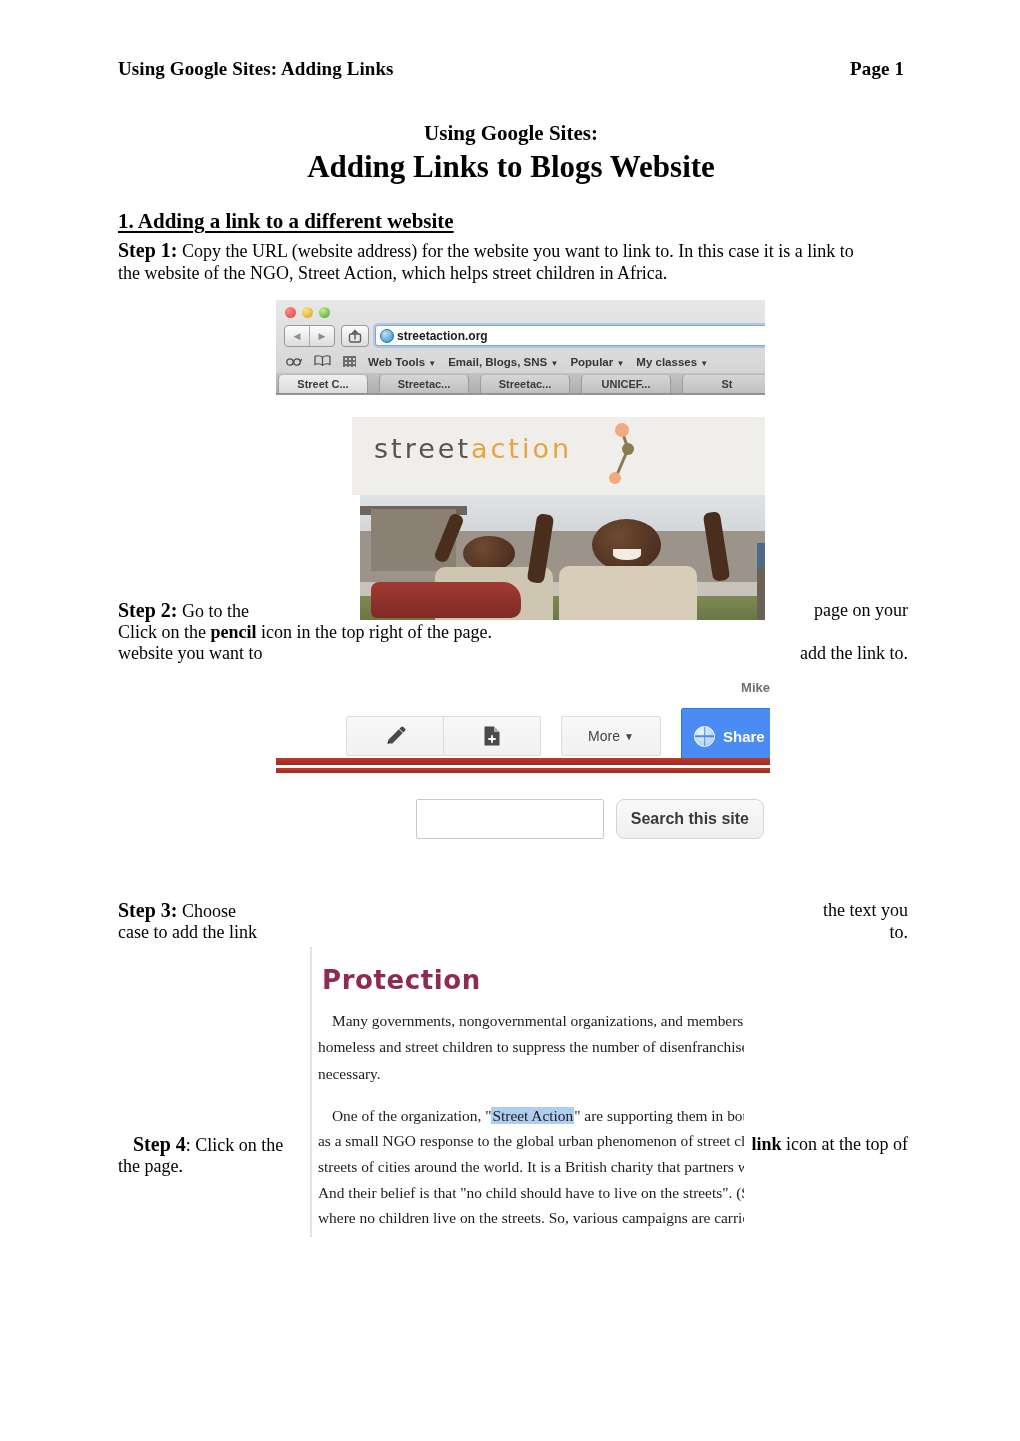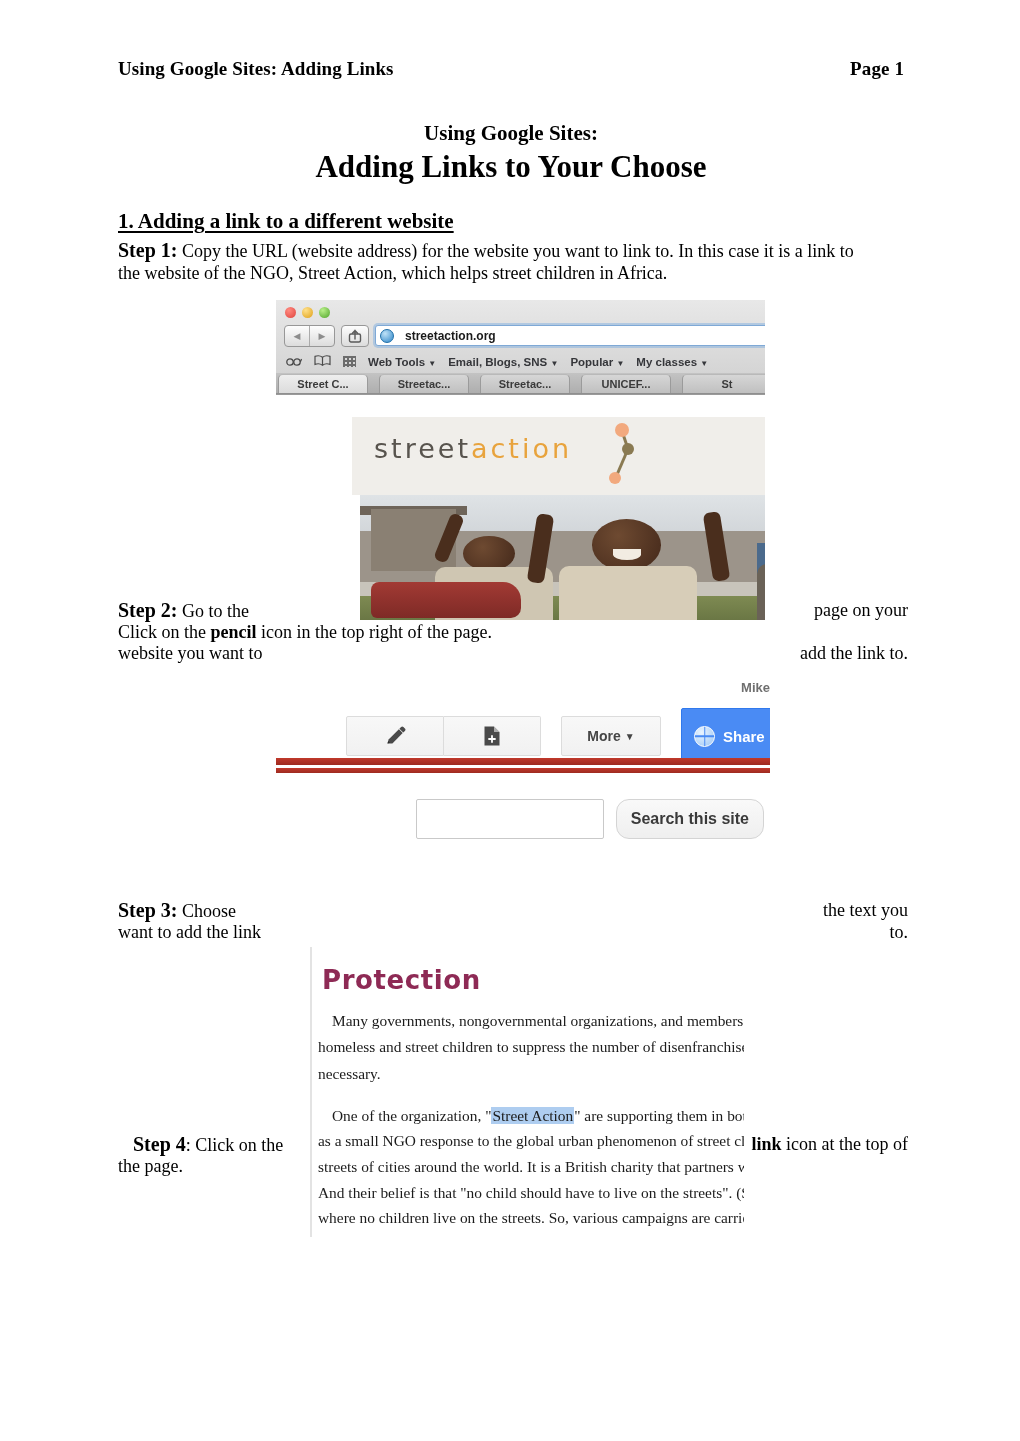--- a/index.html
+++ b/index.html
@@ -137,21 +137,21 @@
   }
   .urlbar {
     flex: 1;
     height: 19px;
     background: #fff;
     border: 1px solid #7fa9d6;
     border-radius: 3px;
     box-shadow: 0 0 0 2px rgba(120,170,225,.45);
     display: flex; align-items: center;
     padding-left: 4px;
-    gap: 11px;
+    gap: 3px;
     min-width: 0;
   }
   .globe-ico {
     width: 12px; height: 12px; border-radius: 50%;
     background: radial-gradient(circle at 35% 30%, #bfe2f7, #2f86c8);
     border: 1px solid #1e6ea8;
     flex: none;
   }
   .url-text {
     font-family: "Liberation Sans", sans-serif;
@@ -325,21 +325,21 @@
     background: linear-gradient(#f8f8f8, #f1f1f1);
     border: 1px solid #dcdcdc;
     display: flex; align-items: center; justify-content: center;
     color: #444;
   }
   .gs-pair .gs-btn:first-child { border-radius: 2px 0 0 2px; }
   .gs-pair .gs-btn:last-child { border-radius: 0 2px 2px 0; border-left: none; }
   .gs-btn.solo { border-radius: 2px; min-width: 98px; }
   .gs-more {
     font-family: "Liberation Sans", sans-serif;
-    font-size: 14px; font-weight: bold; color: #454545;
+    font-size: 14px; font-weight: normal; color: #454545;
     display:flex; align-items:center; gap: 4px;
   }
   .gs-share {
     height: 38px;
     min-width: 110px;
     background: #4a8bf4;
     border: 1px solid #3079ed;
     border-radius: 2px;
     display: flex; align-items: center; gap: 8px;
     padding: 8px 12px;
@@ -385,21 +385,21 @@
     width: 194px; height: 38px;
     background: #fff;
     border: 1px solid #c9c9c9;
     border-radius: 2px;
   }
   .search-btn {
     height: 38px;
     padding: 0 14px;
     background: linear-gradient(#f9f9f9, #efefef);
     border: 1px solid #d4d4d4;
-    border-radius: 13px;
+    border-radius: 8px;
     display: flex; align-items: center;
     font-family: "Liberation Sans", sans-serif;
     font-size: 16px; font-weight: bold;
     color: #3a3a3a;
     white-space: nowrap;
   }
 
   
   .fig-article {
     position: absolute;
@@ -440,21 +440,21 @@
 
 <div class="page">
 
   <div class="doc-header">
     <span>Using Google Sites: Adding Links</span>
     <span>Page 1</span>
   </div>
 
   <div class="title-block">
     <div class="title-line1">Using Google Sites:</div>
-    <div class="title-line2">Adding Links to Your Choose</div>
+    <div class="title-line2">Adding Links to Blogs Website</div>
   </div>
 
   <div class="section-heading">1. Adding a link to a different website</div>
 
   <div class="para" id="step1">
     <span class="step">Step 1:</span><span> Copy the URL (website address) for the website you want to link to. In this case it is a link to the website of the NGO, Street Action, which helps street children in Africa.</span>
   </div>
 
   <div class="fig-browser">
 
@@ -627,21 +627,21 @@
     <span class="search-box"></span>
     <span class="search-btn">Search this site</span>
   </div>
 
   <div class="para" id="step3">
     <div style="position:relative;height:21.5px;">
       <span style="position:absolute;left:0;top:0;"><span class="step">Step 3:</span><span> Choose</span></span>
       <span style="position:absolute;right:0;top:0;">the text you</span>
     </div>
     <div style="position:relative;height:21.5px;">
-      <span style="position:absolute;left:0;top:0;">want to add the link</span>
+      <span style="position:absolute;left:0;top:0;">case to add the link</span>
       <span style="position:absolute;right:0;top:0;">to.</span>
     </div>
   </div>
 
   <div class="fig-article">
     <div class="art-title">Protection</div>
     <div class="art-p indent">Many governments, nongovernmental organizations, and members of</div>
     <div class="art-p" style="margin-top:2px;">homeless and street children to suppress the number of disenfranchised</div>
     <div class="art-p" style="margin-top:4px;">necessary.</div>
 

